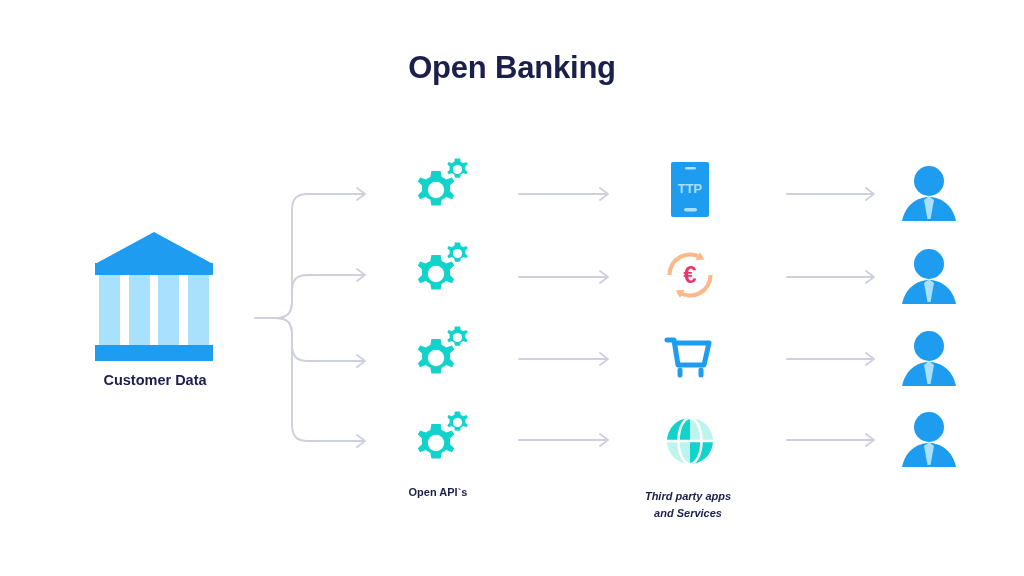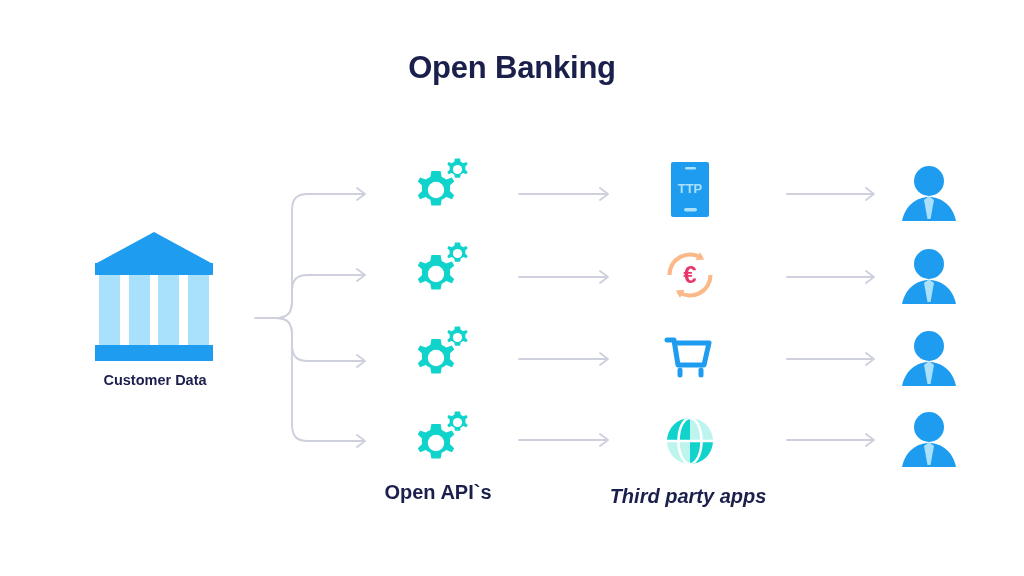--- a/index.html
+++ b/index.html
@@ -91,21 +91,21 @@
     text-align: center;
     font-size: 14.5px;
     font-weight: bold;
     color: #1b1f4b;
   }
 
   
   .col-label {
     position: absolute;
     text-align: center;
-    font-size: 20px;
+    font-size: 11px;
     font-weight: bold;
     line-height: 17px;
     color: #1b1f4b;
   }
   #api-label {
     left: 348px;
     top: 484px;
     width: 180px;
   }
   #tpp-label {
@@ -291,20 +291,21 @@
         <rect x="31" y="31" width="23" height="23" fill="#10d3cc"></rect>
         <ellipse cx="31" cy="31" rx="11.5" ry="23" fill="none" stroke="#ffffff" stroke-width="2.6"></ellipse>
         <path d="M8 31 L54 31" stroke="#ffffff" stroke-width="2.6"></path>
       </g>
       <circle cx="31" cy="31" r="23" fill="none" stroke="#ffffff" stroke-width="0"></circle>
     </svg>
   </div>
 
   <div class="col-label" id="tpp-label">
     <div>Third party apps</div>
+    <div>and Services</div>
   </div>
 
   <div class="node person-cell" style="left:900px; top:163px;">
     <svg viewBox="0 0 58 62" width="58" height="62">
       <circle cx="29" cy="18" r="15" fill="#1e9cf0"></circle>
       <path d="M2 58 C5 43 16 34 29 34 C42 34 53 43 56 58 Z" fill="#1e9cf0"></path>
       <path d="M29 33 L34 37 L30.5 56 L27.5 56 L24 37 Z" fill="#a9e0fb"></path>
     </svg>
   </div>
   <div class="node person-cell" style="left:900px; top:246px;">

